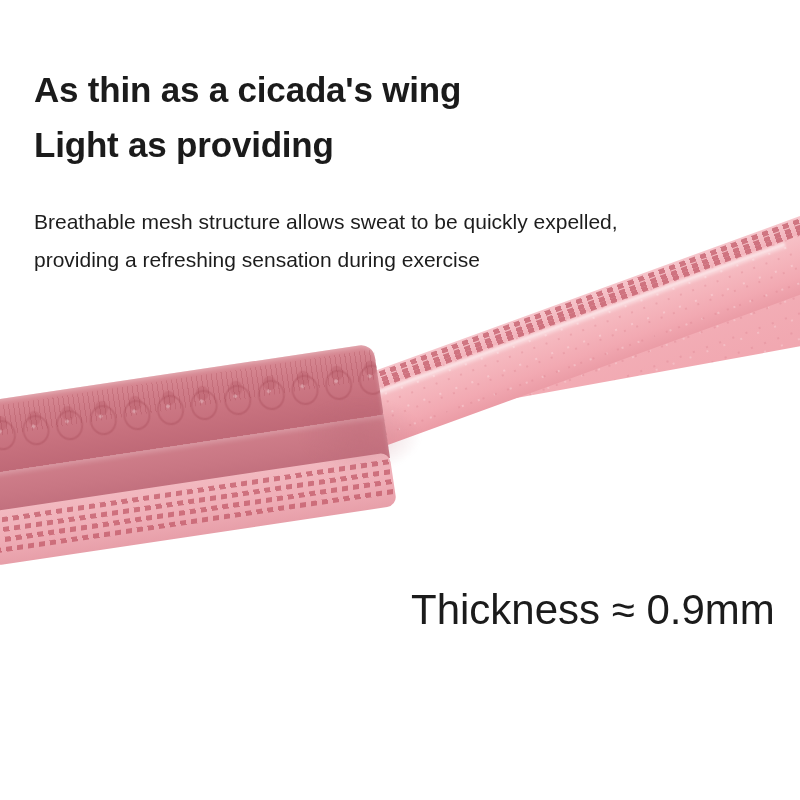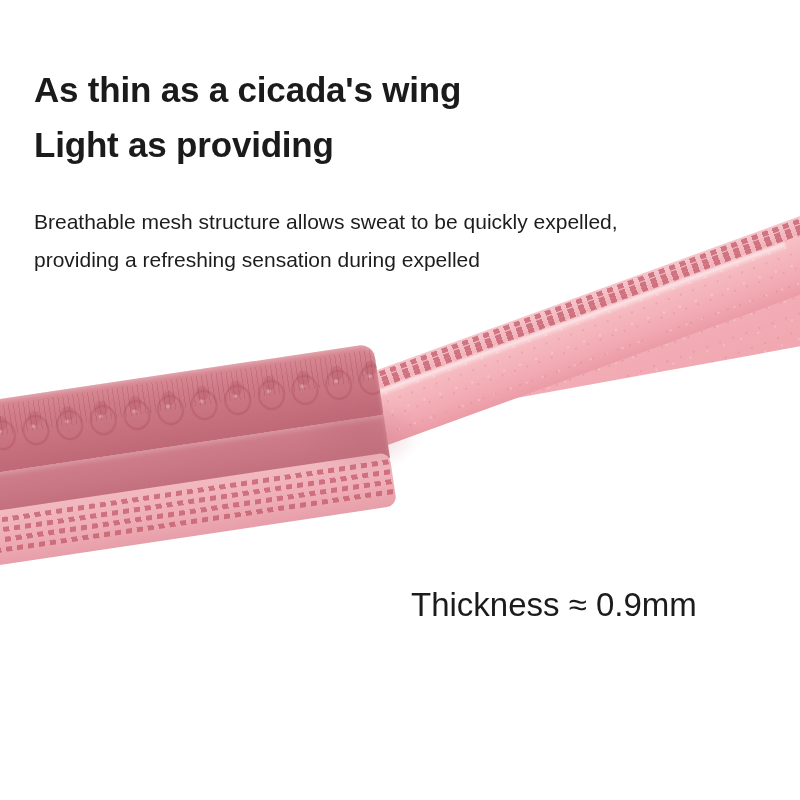--- a/index.html
+++ b/index.html
@@ -124,21 +124,21 @@
   #headline-1{top:70px;}
   #headline-2{top:125px;}
   .body-line{
     position:absolute;left:22px;color:#1d1d1d;
     font-size:21px;font-weight:400;white-space:nowrap;
   }
   #body-1{top:210px;}
   #body-2{top:248px;}
   .spec{
     position:absolute;left:399px;color:#1b1b1b;
-    font-size:33px;font-weight:400;white-space:nowrap;
+    font-size:42px;font-weight:400;white-space:nowrap;
   }
   #spec-1{top:586px;}
   #spec-2{top:637px;}
 </style>
 </head>
 <body>
 
 <div id="stage">
 
   <div id="photo">
@@ -175,18 +175,18 @@
     </div>
 
     <div id="waist-shade"></div>
   </div>
 
   <div id="copy">
     <div class="headline" id="headline-1">As thin as a cicada's wing</div>
     <div class="headline" id="headline-2">Light as providing</div>
 
     <div class="body-line" id="body-1">Breathable mesh structure allows sweat to be quickly expelled,</div>
-    <div class="body-line" id="body-2">providing a refreshing sensation during expelled</div>
+    <div class="body-line" id="body-2">providing a refreshing sensation during exercise</div>
 
     <div class="spec" id="spec-1">Thickness ≈ 0.9mm</div>
   </div>
 
 </div>
 
 </body></html>

